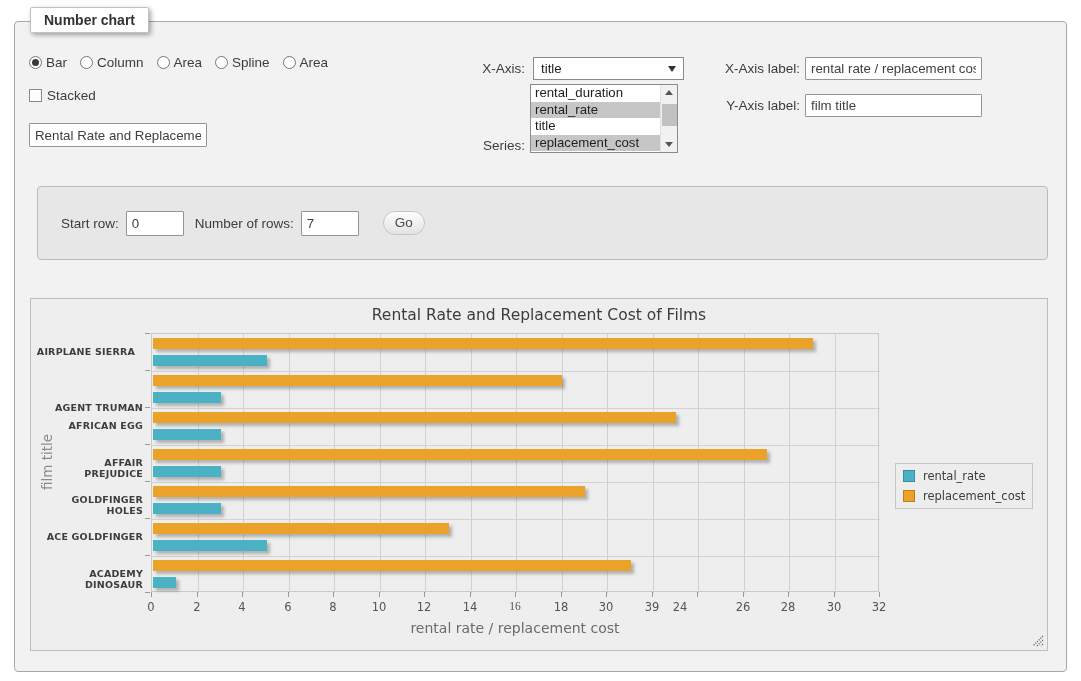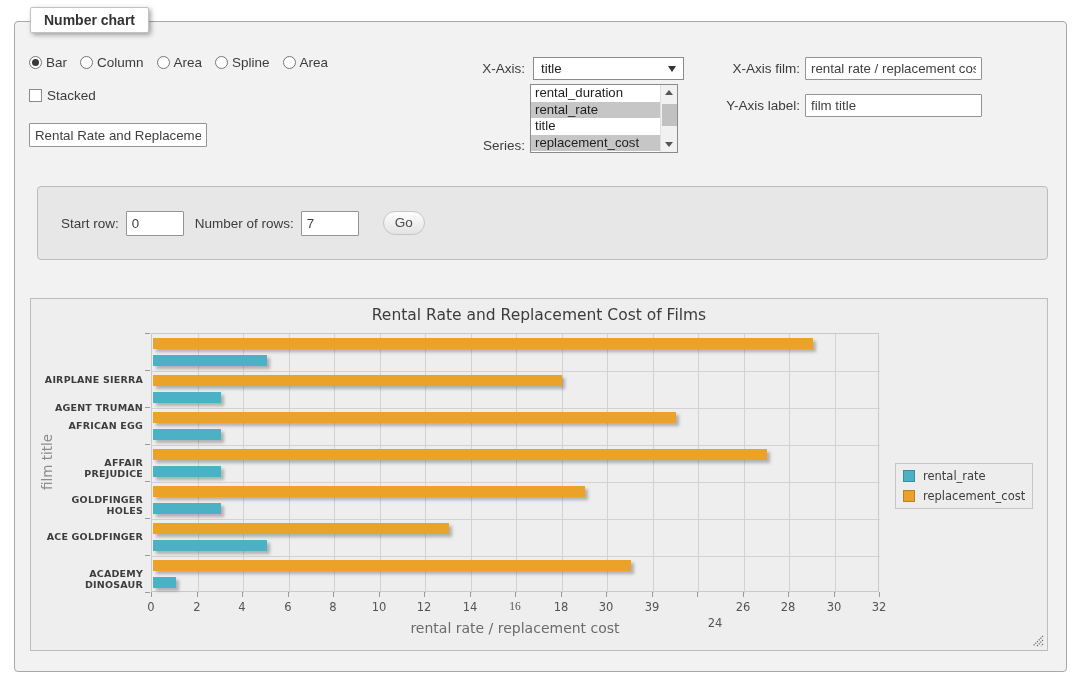--- a/index.html
+++ b/index.html
@@ -127,21 +127,21 @@
     <div class="sb-btn">
         <span class="tri-up"></span>
       </div>
     <div class="sb-thumb"></div>
     <div class="sb-btn bottom">
         <span class="tri-down"></span>
       </div>
   </div>
 </div>
 
-<span class="abs ctl-label r-align" style="left:712px; top:61px; width:88px;">X-Axis film:</span>
+<span class="abs ctl-label r-align" style="left:712px; top:61px; width:88px;">X-Axis label:</span>
 <input class="text-input" style="left: 805px; top: 57px; width: 177px; height: 23px;" value="rental rate / replacement cost">
 
 <span class="abs ctl-label r-align" style="left:712px; top:98px; width:88px;">Y-Axis label:</span>
 <input class="text-input" style="left: 805px; top: 94px; width: 177px; height: 23px;" value="film title">
 
 <div class="abs rows-bar">
   <span class="ctl-label">Start row:</span>
   <input class="text-input" style="width: 58px; height: 25px;" value="0">
   <span class="ctl-label" style="margin-left:4px;">Number of rows:</span>
   <input class="text-input" style="width: 58px; height: 25px;" value="7">
@@ -219,31 +219,31 @@
     <span class="xtick-label" style="left: 424px; top: 301px;">14</span>
     <div class="tickmark-x" style="left: 439px; top: 293px;"></div>
     <span class="xtick-label" style="left: 469px; top: 301px; font-family: Liberation Serif, serif;">16</span>
     <div class="tickmark-x" style="left: 484px; top: 293px;"></div>
     <span class="xtick-label" style="left: 515px; top: 301px;">18</span>
     <div class="tickmark-x" style="left: 530px; top: 293px;"></div>
     <span class="xtick-label" style="left: 560px; top: 301px;">30</span>
     <div class="tickmark-x" style="left: 575px; top: 293px;"></div>
     <span class="xtick-label" style="left: 606px; top: 301px;">39</span>
     <div class="tickmark-x" style="left: 621px; top: 293px;"></div>
-    <span class="xtick-label" style="left: 669px; top: 301px; margin-top: 16px;">24</span>
+    <span class="xtick-label" style="left: 634px; top: 301px;">24</span>
     <div class="tickmark-x" style="left: 666px; top: 293px;"></div>
     <span class="xtick-label" style="left: 697px; top: 301px;">26</span>
     <div class="tickmark-x" style="left: 712px; top: 293px;"></div>
     <span class="xtick-label" style="left: 742px; top: 301px;">28</span>
     <div class="tickmark-x" style="left: 757px; top: 293px;"></div>
     <span class="xtick-label" style="left: 788px; top: 301px;">30</span>
     <div class="tickmark-x" style="left: 803px; top: 293px;"></div>
     <span class="xtick-label" style="left: 833px; top: 301px;">32</span>
     <div class="tickmark-x" style="left: 848px; top: 293px;"></div>
-    <span class="ytick-label" style="left: 12px; top: 47px; margin-top: 28px;">AIRPLANE SIERRA</span>
+    <span class="ytick-label" style="left: 4px; top: 47px;">AIRPLANE SIERRA</span>
     <span class="ytick-label" style="left: 12px; top: 84px; margin-top: 19px;">AGENT TRUMAN</span>
     <span class="ytick-label" style="left: 12px; top: 121px;">AFRICAN EGG</span>
     <span class="ytick-label" style="left: 12px; top: 158px;">AFFAIR PREJUDICE</span>
     <span class="ytick-label" style="left: 12px; top: 195px;">GOLDFINGER HOLES</span>
     <span class="ytick-label" style="left: 12px; top: 232px;">ACE GOLDFINGER</span>
     <span class="ytick-label" style="left: 12px; top: 269px;">ACADEMY DINOSAUR</span>
     <div class="tickmark-y" style="left: 114px; top: 34px;"></div>
     <div class="tickmark-y" style="left: 114px; top: 71px;"></div>
     <div class="tickmark-y" style="left: 114px; top: 108px;"></div>
     <div class="tickmark-y" style="left: 114px; top: 145px;"></div>

